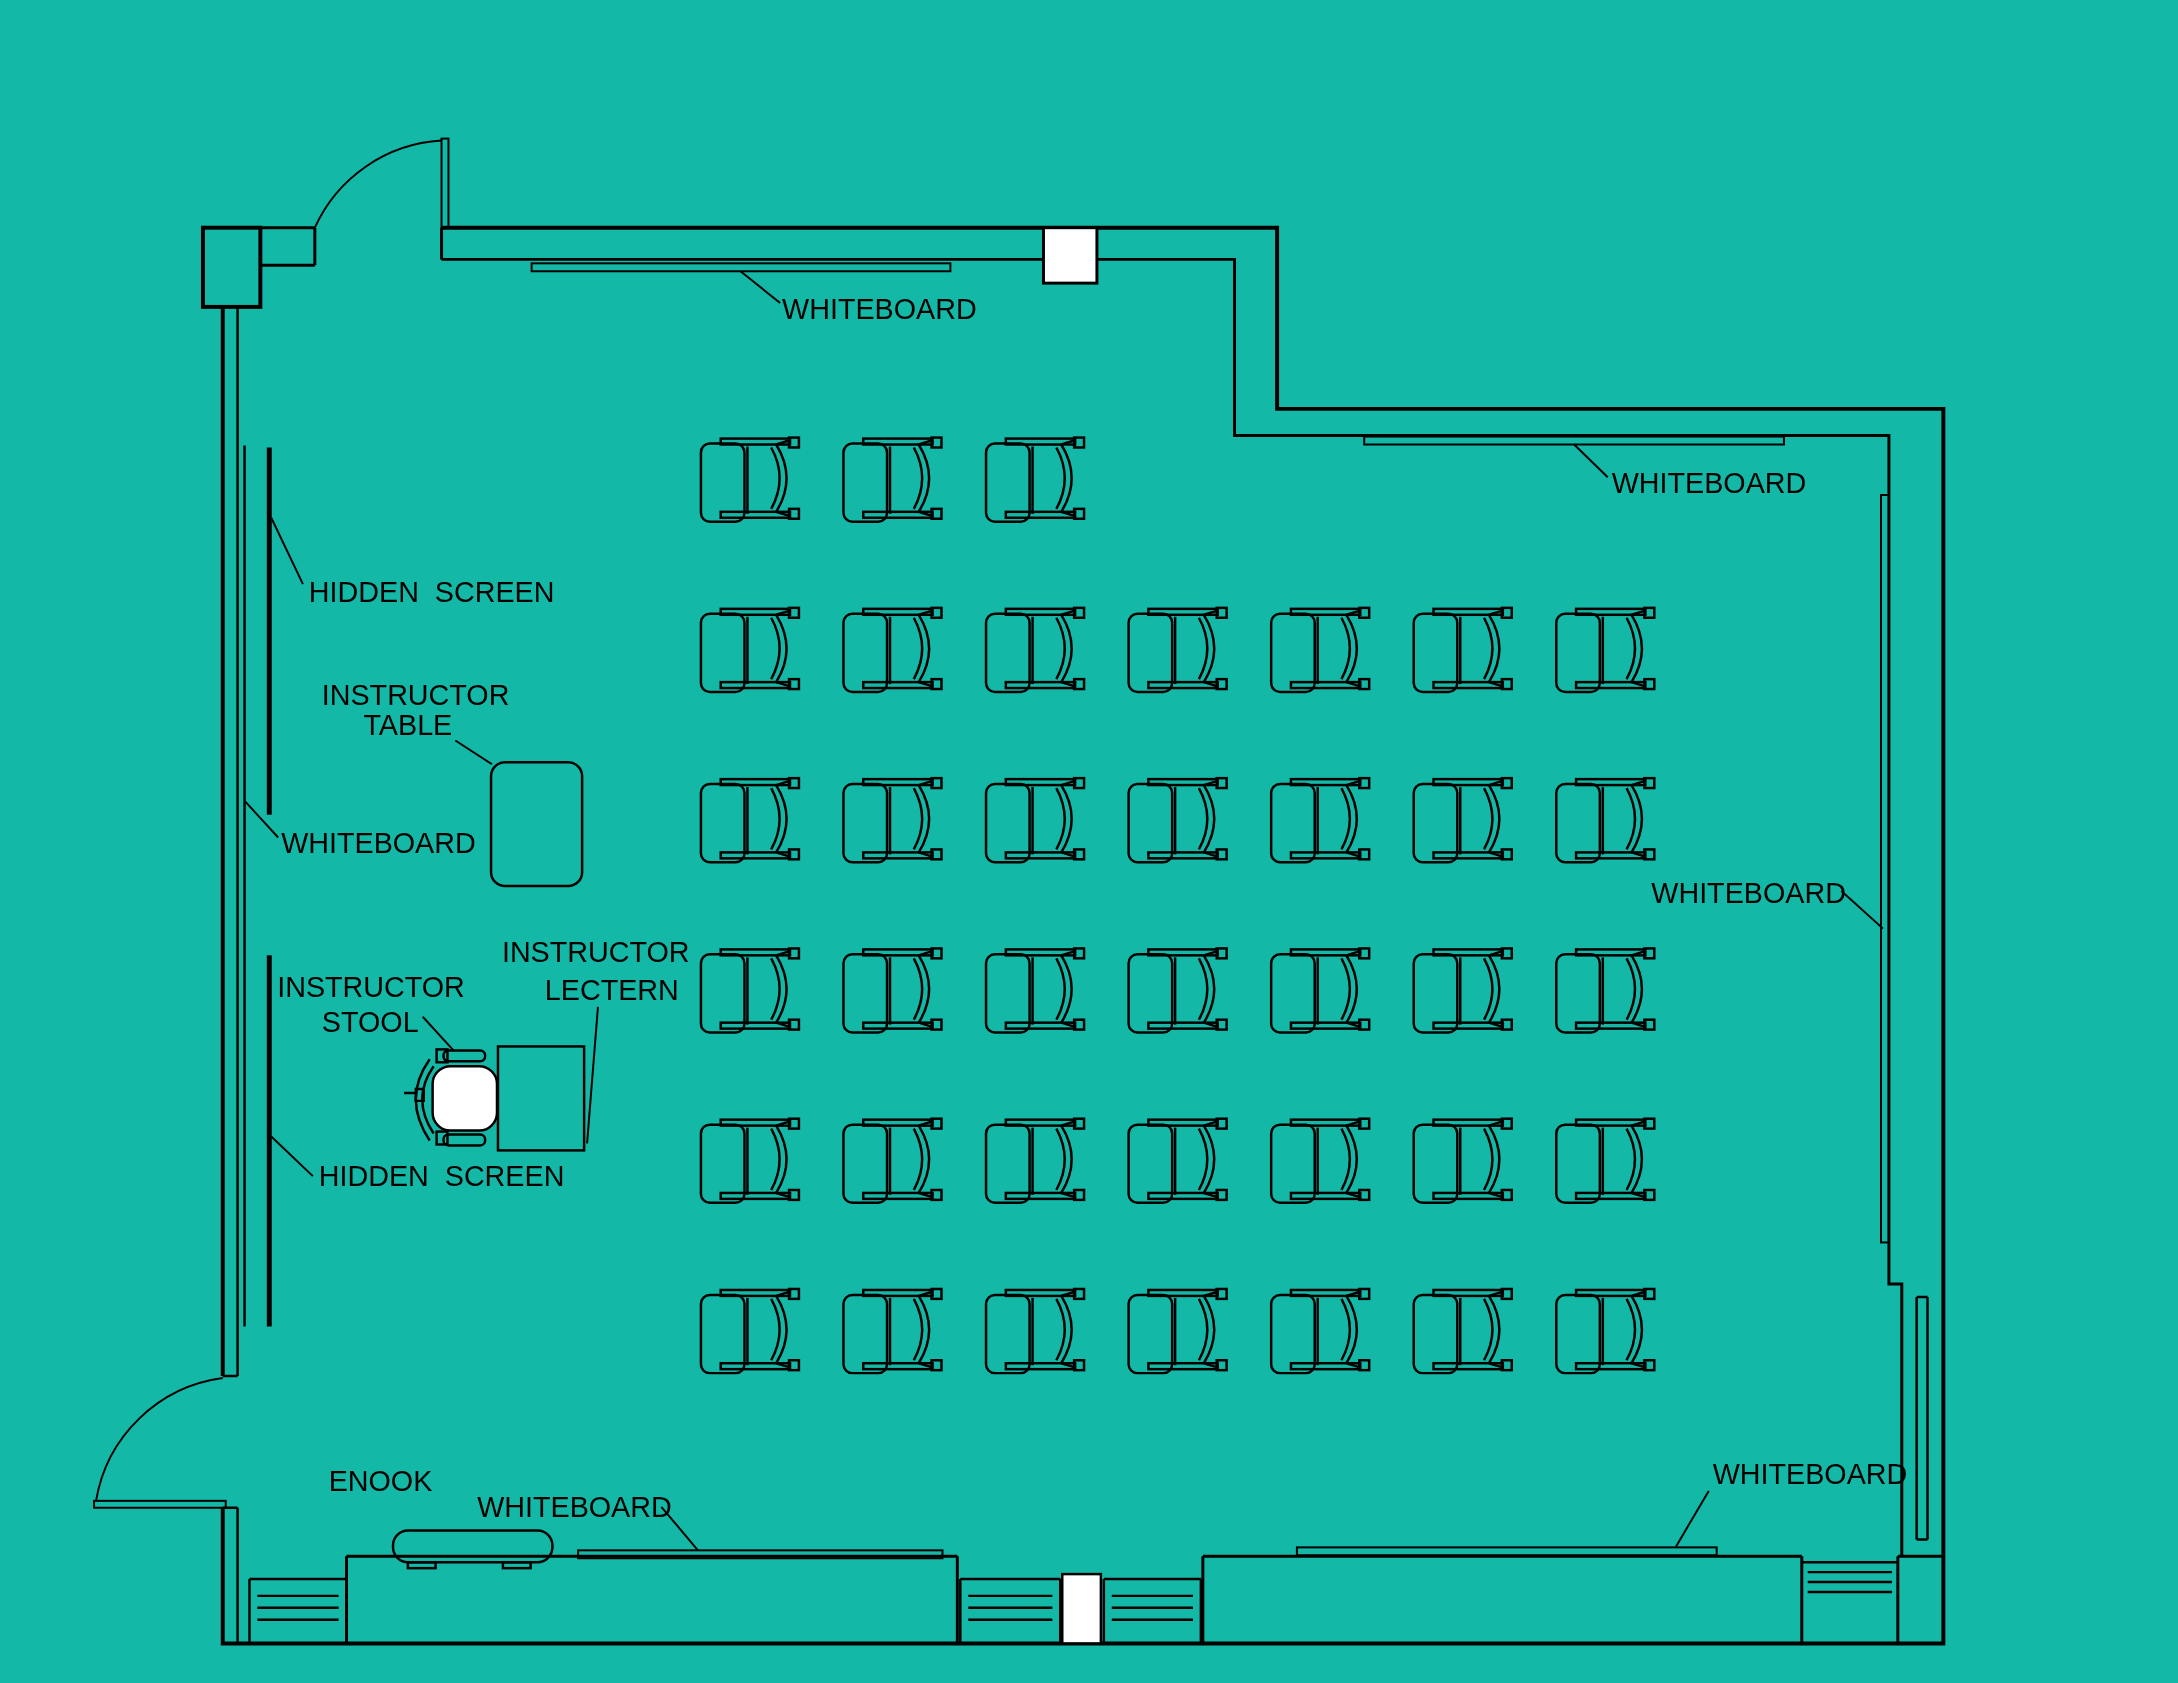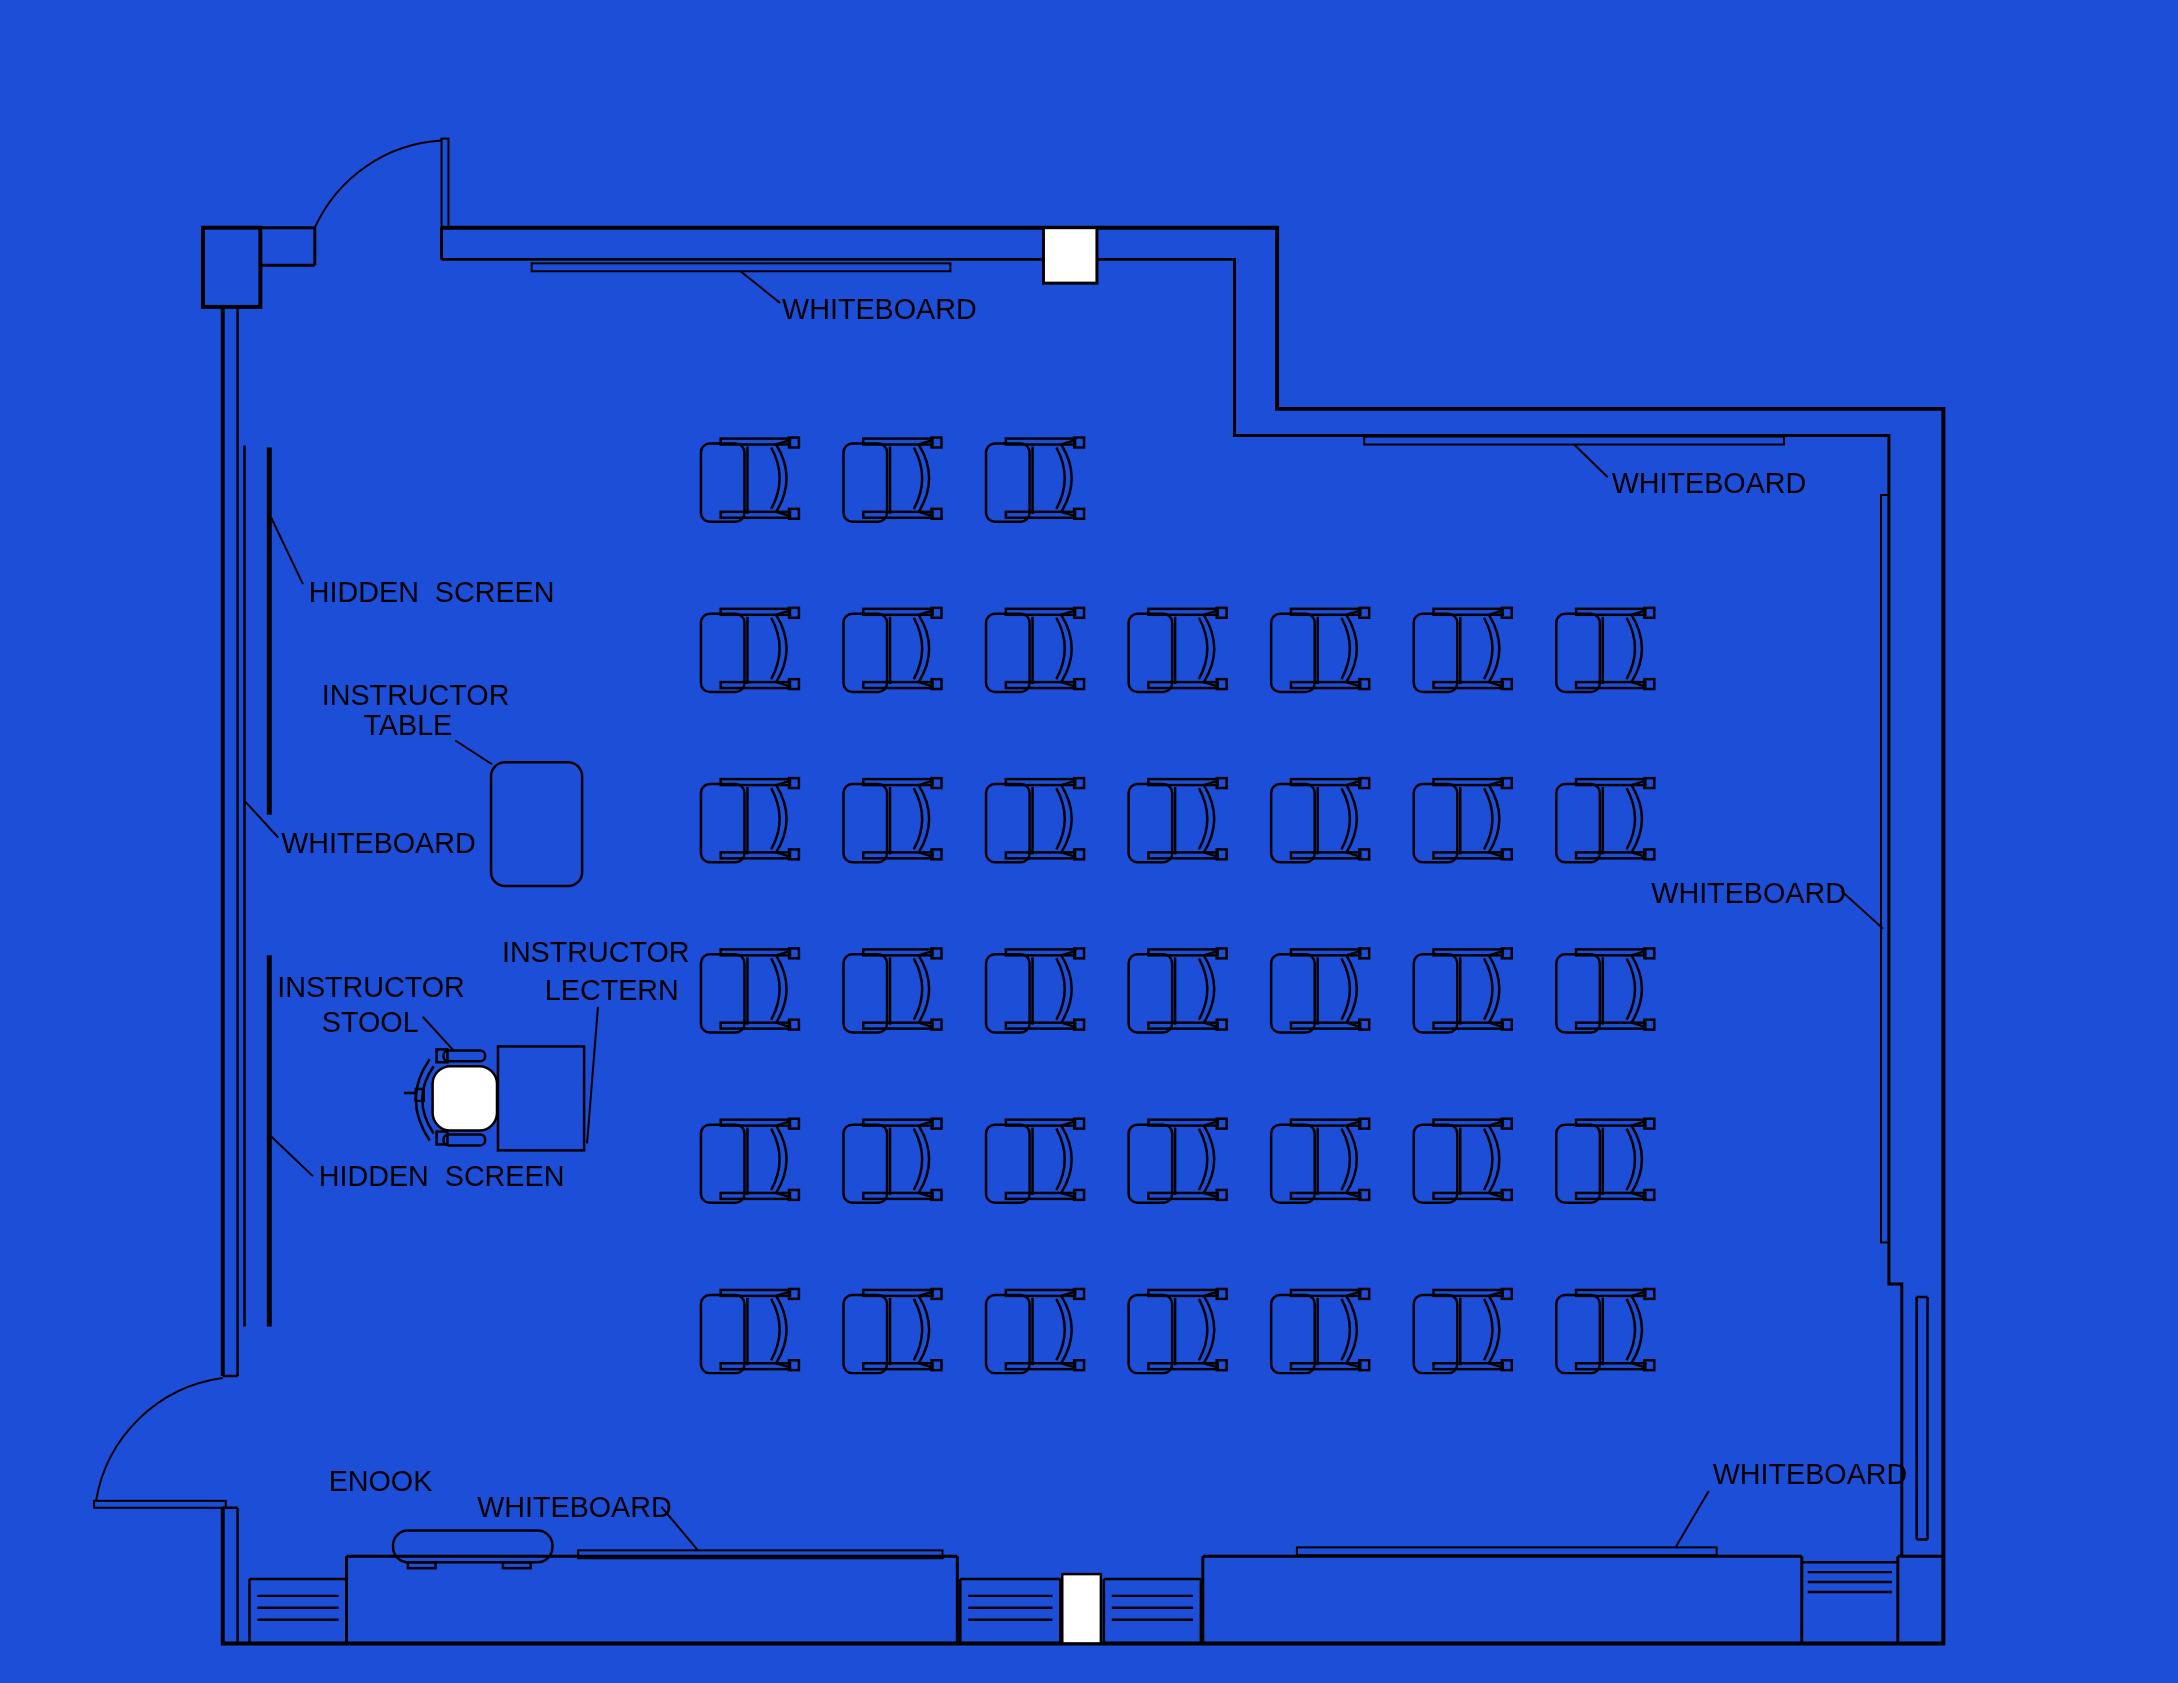--- a/index.html
+++ b/index.html
@@ -1,16 +1,16 @@
 <!DOCTYPE html>
 <html><head>
 <meta charset="utf-8">
 <style>
   html,body{margin:0;padding:0;background:#ffffff;}
-  .stage{position:relative;width:2178px;height:1683px;background:#1d4ed8;overflow:hidden;
+  .stage{position:relative;width:2178px;height:1683px;background:#14b8a6;overflow:hidden;
          font-family:"Liberation Sans", sans-serif;}
   svg{display:block}
   .lbl{font-family:"Liberation Sans", sans-serif;font-size:29px;fill:#000;white-space:pre;}
   .ln{stroke:#000;fill:none;}
   .w4{stroke-width:4;}
   .w3{stroke-width:3;}
   .w25{stroke-width:2.5;}
   .w2{stroke-width:2;}
   .whitefill{fill:#ffffff;}
 </style>

